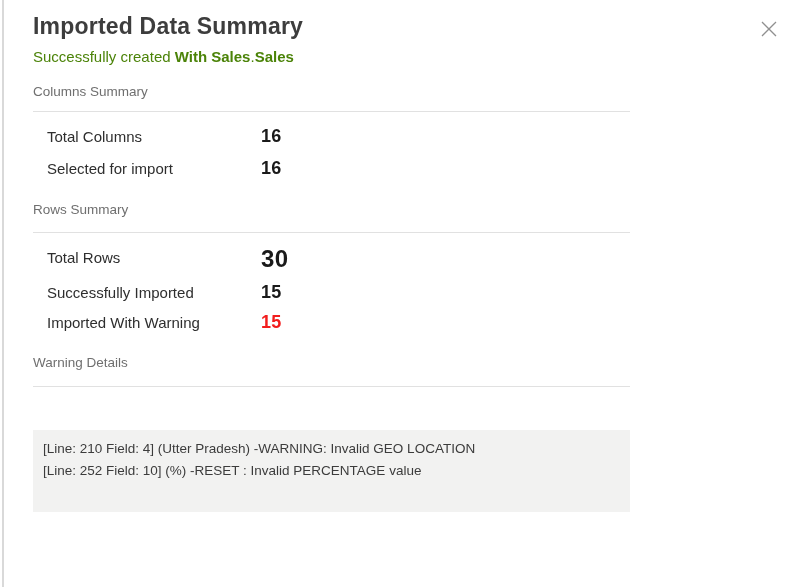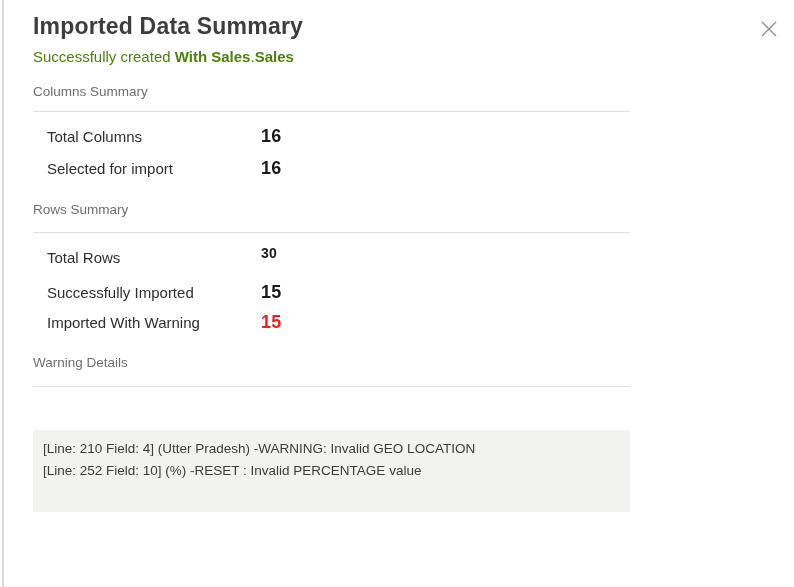--- a/index.html
+++ b/index.html
@@ -49,21 +49,21 @@
   }
   .row-label {
     position: absolute; left: 14px;
     font-size: 15px; color: #2e2e2e;
   }
   .row-value {
     position: absolute; left: 228px;
     font-size: 18px; font-weight: 600; color: #1a1a1a;
     letter-spacing: 0.3px;
   }
-  .row-value.lg { font-size: 14px; }
+  .row-value.lg { font-size: 24px; }
   .row-value.warn { color: #f21d1d; }
   .warn-box {
     position: absolute; left: 0; top: 410px;
     width: 100%; height: 82px;
     background: #f2f2f1;
     padding: 8px 10px;
     overflow: hidden;
     margin-top: 20px;
   }
   .warn-line {

